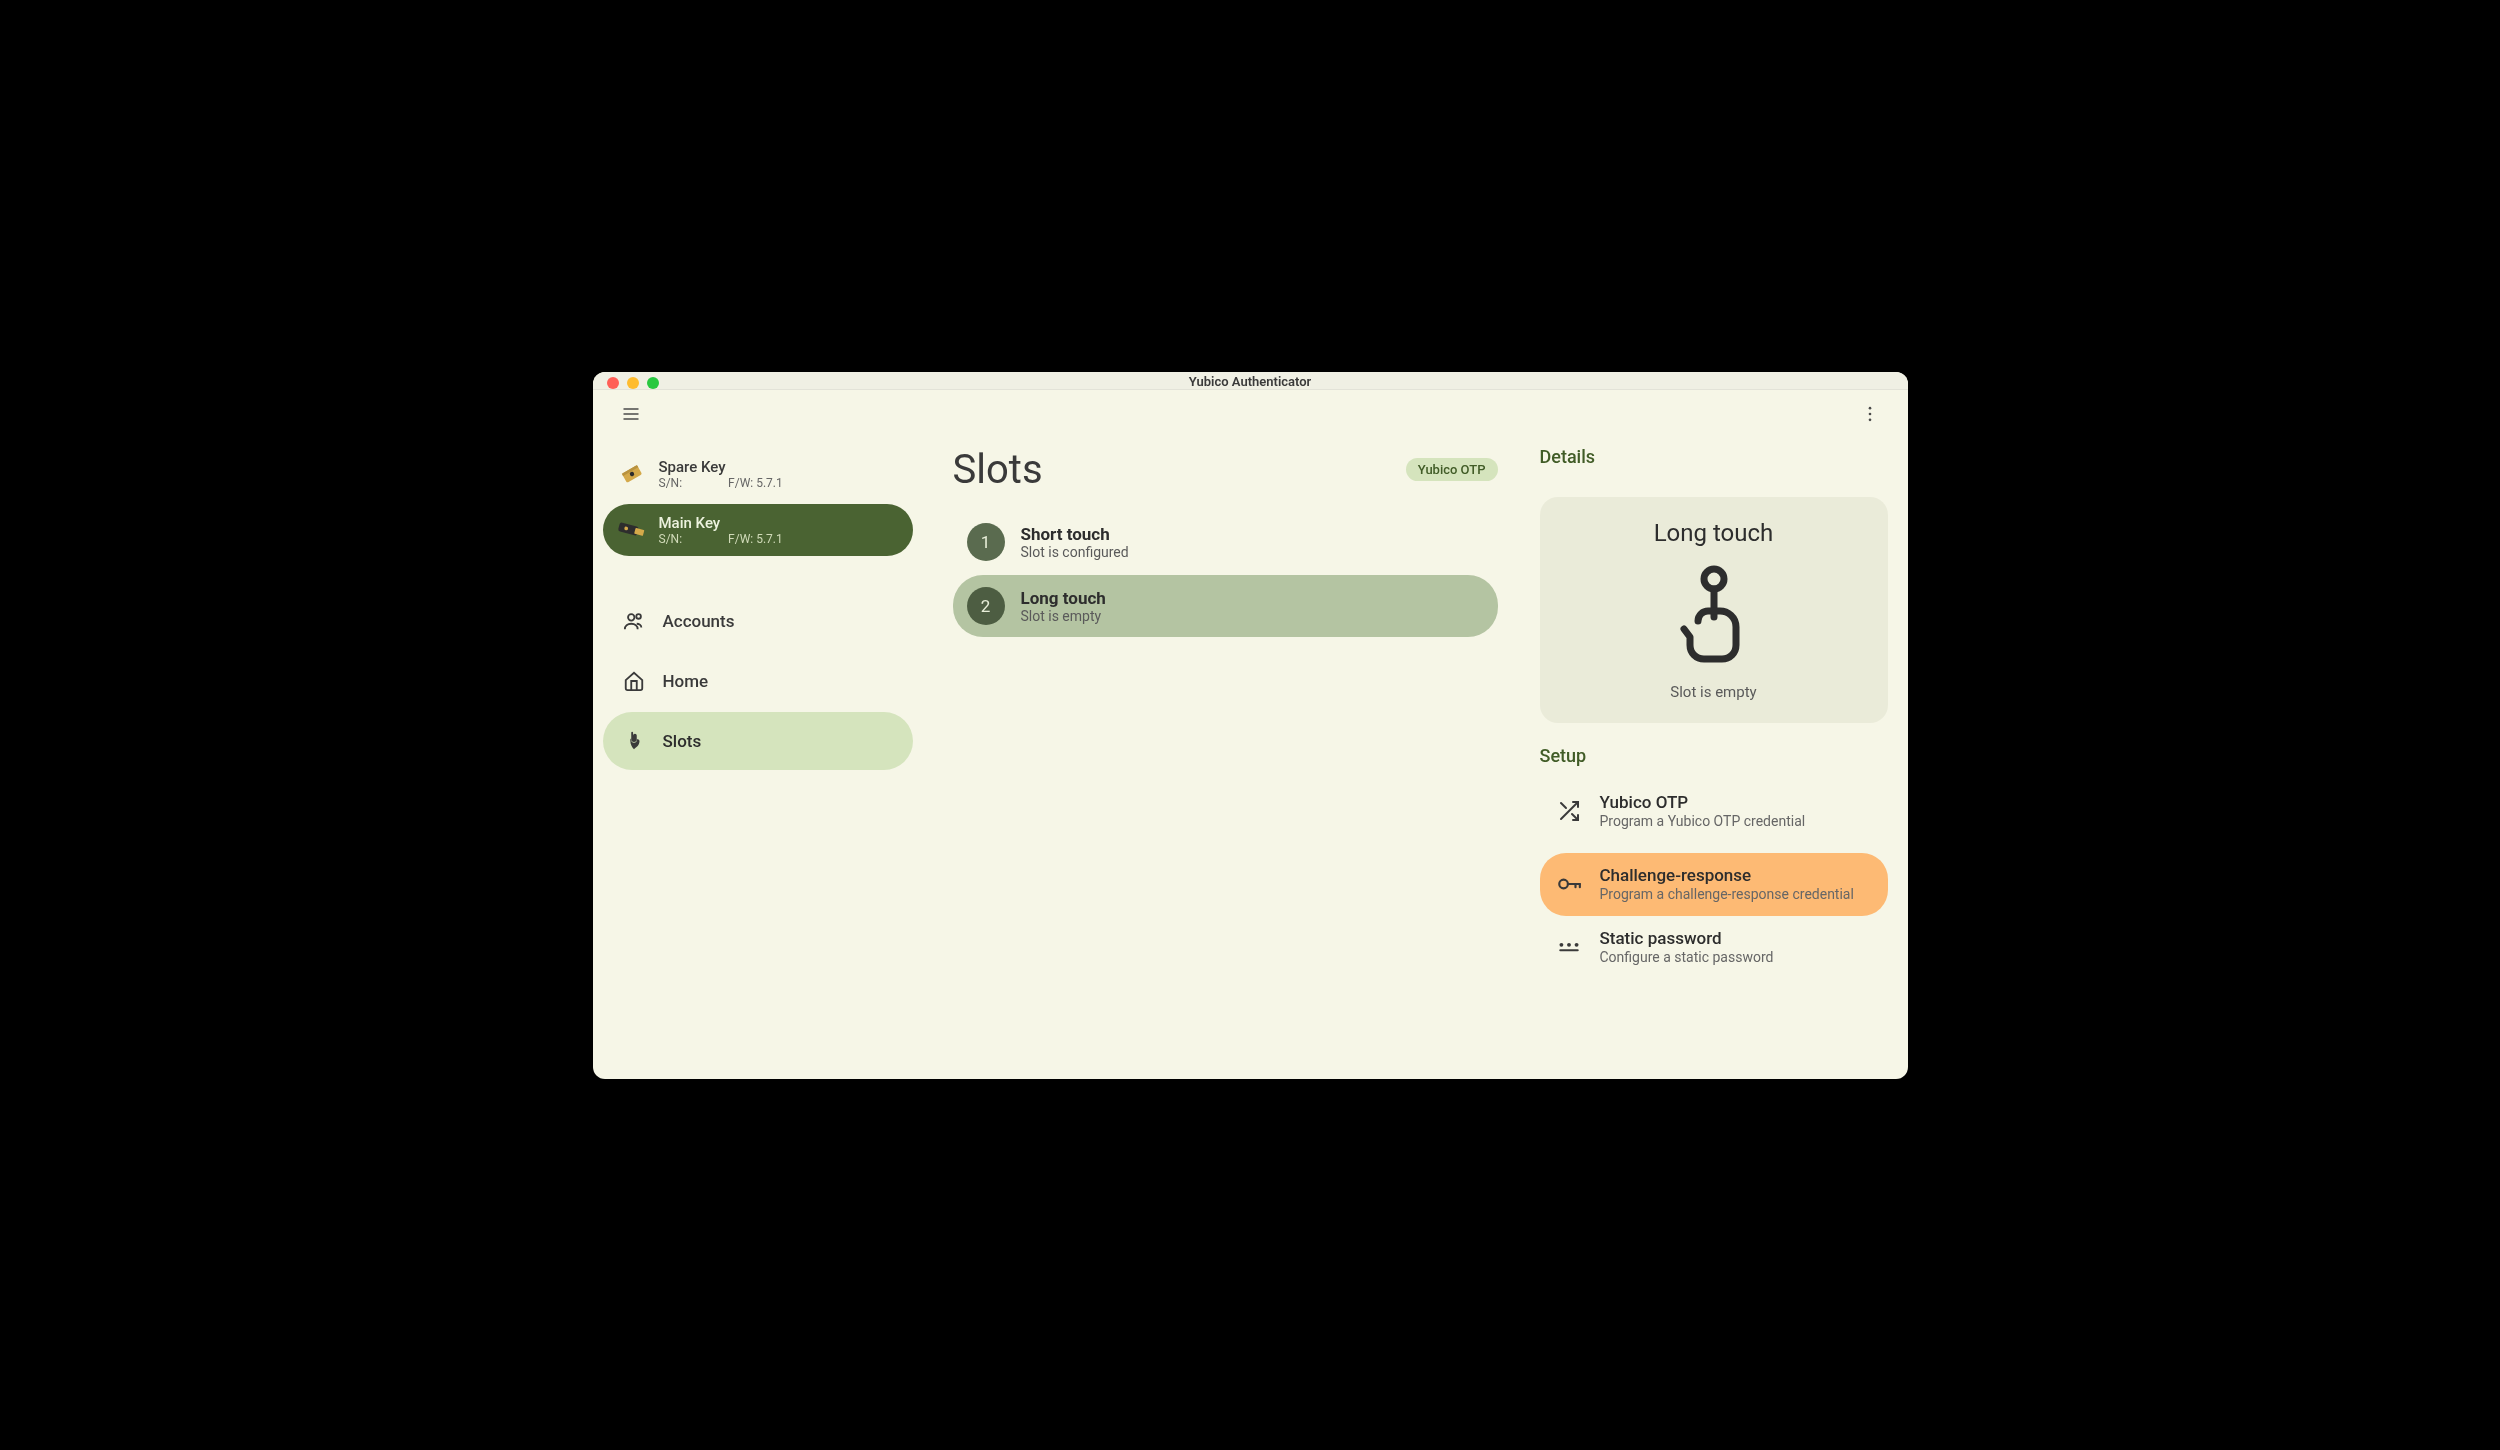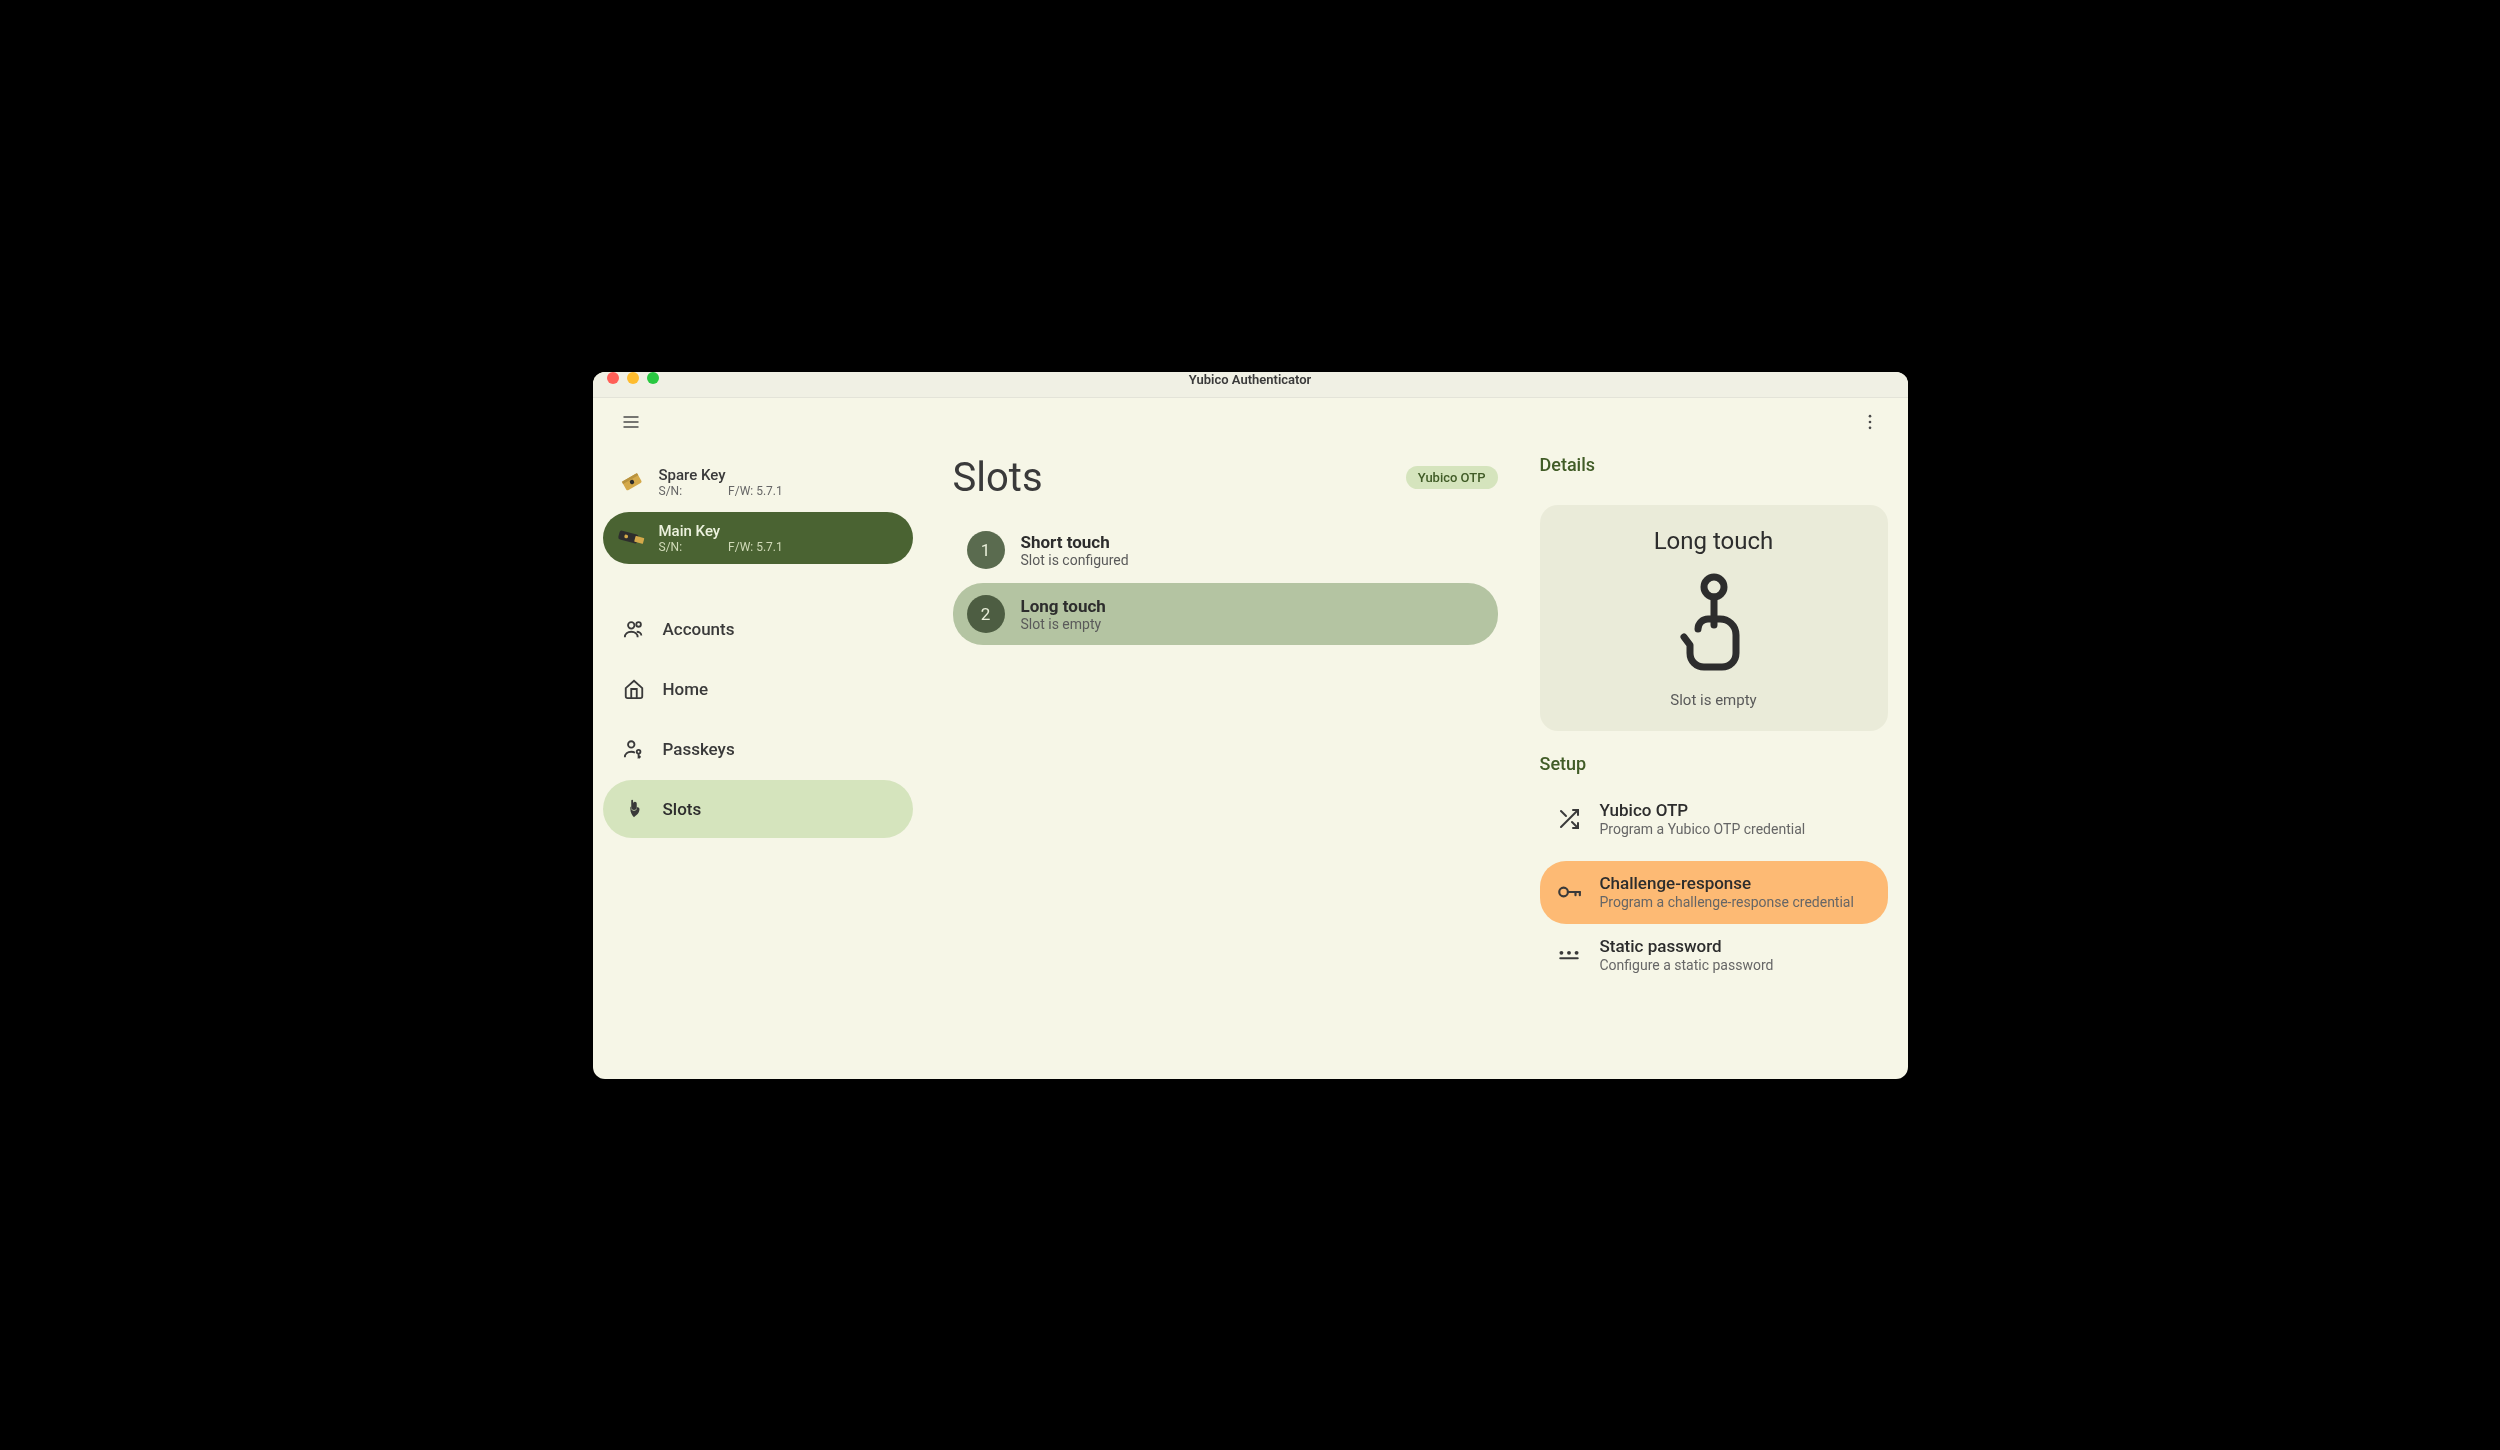--- a/index.html
+++ b/index.html
@@ -1,18 +1,18 @@
 <!DOCTYPE html>
 <html><head>
 <meta charset="utf-8">
 <style>
 * { margin: 0; padding: 0; box-sizing: border-box; font-family: -apple-system, BlinkMacSystemFont, "Segoe UI", Roboto, sans-serif; }
 body { background: #000; display: flex; align-items: center; justify-content: center; min-height: 100vh; }
 .window { width: 1315px; height: 707px; background: #f6f6e7; border-radius: 12px; overflow: hidden; display: flex; flex-direction: column; box-shadow: 0 10px 40px rgba(0,0,0,0.5); }
-.titlebar { height: 26px; background: #f0f0e4; display: flex; align-items: flex-start; position: relative; border-bottom: 1px solid rgba(0,0,0,0.05); }
+.titlebar { height: 18px; background: #f0f0e4; display: flex; align-items: flex-end; position: relative; border-bottom: 1px solid rgba(0,0,0,0.05); }
 .traffic { display: flex; gap: 8px; padding-left: 14px; }
 .traffic span { width: 12px; height: 12px; border-radius: 50%; display: block; }
 .tl-close { background: #ff5f57; }
 .tl-min { background: #febc2e; }
 .tl-max { background: #28c840; }
 .title { position: absolute; left: 0; right: 0; text-align: center; font-size: 13px; font-weight: 600; color: #3a3a3a; pointer-events: none; }
 .toprow { height: 48px; display: flex; align-items: center; justify-content: space-between; padding: 0 20px; }
 .hamburger, .more-btn { width: 36px; height: 36px; display: flex; align-items: center; justify-content: center; border-radius: 50%; cursor: pointer; color: #4a4a4a; }
 .content { flex: 1; display: flex; overflow: hidden; }
 .sidebar { width: 330px; padding: 10px 10px 10px 10px; display: flex; flex-direction: column; }
@@ -139,31 +139,20 @@
         </div>
         <div class="nav-item">
           <span class="nav-icon">
             <svg width="22" height="22" viewBox="0 0 24 24" fill="none" stroke="currentColor" stroke-width="2">
                 <path d="M3 11l9-8 9 8v9a2 2 0 01-2 2H5a2 2 0 01-2-2v-9z"></path>
                 <path d="M9 22V12h6v10"></path>
               </svg>
           </span>
           <span>Home</span>
         </div>
-        <div class="nav-item">
-          <span class="nav-icon">
-            <svg width="22" height="22" viewBox="0 0 24 24" fill="none" stroke="currentColor" stroke-width="2">
-                <circle cx="9" cy="7" r="3.5"></circle>
-                <path d="M2 21c0-3.5 3-6 7-6 1.5 0 3 .3 4 1"></path>
-                <circle cx="17" cy="15" r="2"></circle>
-                <path d="M17 17v4l2-1 -2 2"></path>
-              </svg>
-          </span>
-          <span>Passkeys</span>
-        </div>
         <div class="nav-item active">
           <span class="nav-icon">
             <svg width="22" height="22" viewBox="0 0 24 24" fill="currentColor">
                 <path d="M10 3v7a2 2 0 104 0V6a1 1 0 10-2 0v4h-.01" fill="none" stroke="currentColor" stroke-width="2" stroke-linecap="round"></path>
                 <path d="M8 12c0 4 2 7 4 9 2-2 6-4 6-9 0-1-1-2-2-2h-1v1a3 3 0 01-6 0v-2l-1 1v2z" fill="currentColor"></path>
               </svg>
           </span>
           <span>Slots</span>
         </div>
       </div>

